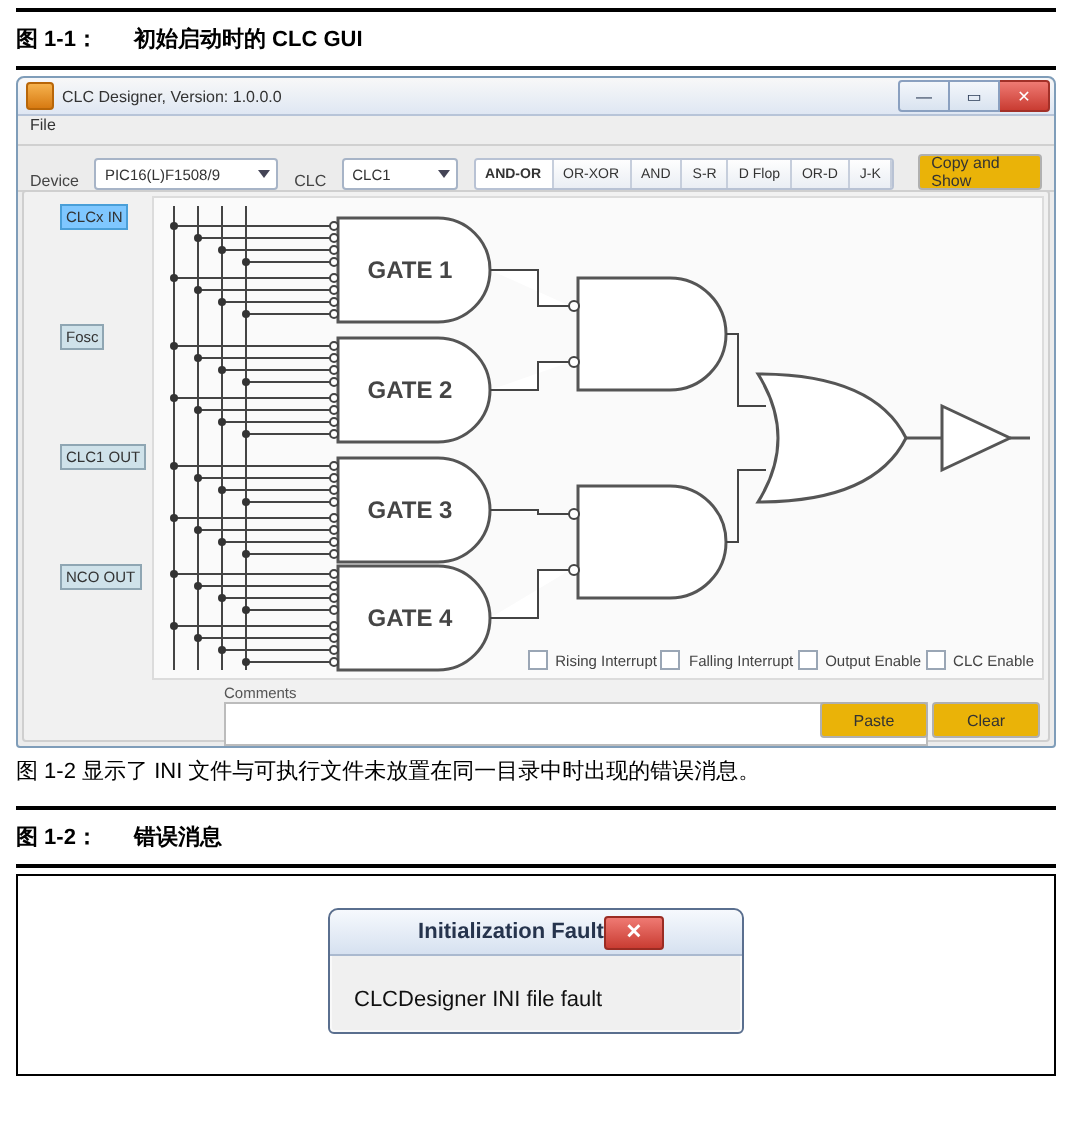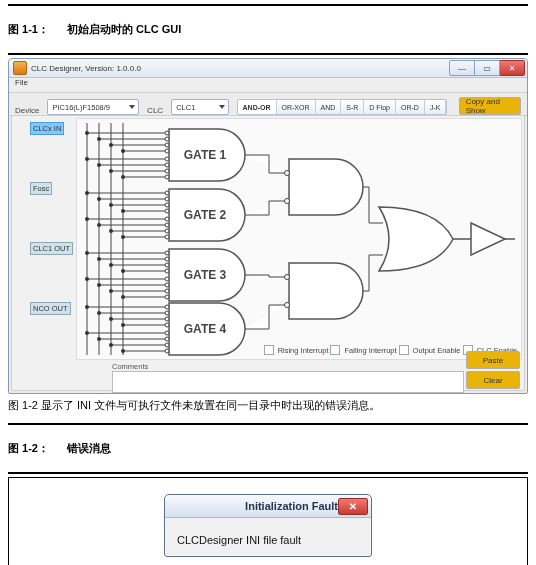--- a/index.html
+++ b/index.html
@@ -1,17 +1,17 @@
 <!DOCTYPE html>
 <html><head>
 <meta charset="utf-8">
 <style>
   html,body{margin:0;padding:0;font-family:Arial,"Microsoft YaHei",sans-serif;background:#fff;color:#000}
   .page{width:536px;padding:4px 8px 12px 8px;box-sizing:border-box}
-  .fig-title{font-size:11px;font-weight:700;background:#fff;color:#000;padding:16px 0;border-top:2px solid #000;border-bottom:2px solid #000;display:flex;gap:18px}
+  .fig-title{font-size:11px;font-weight:700;background:#fff;color:#000;padding:6px 0;border-top:2px solid #000;border-bottom:2px solid #000;display:flex;gap:18px}
   
   .win{position:relative;border:1px solid #7f9db9;border-radius:4px 4px 2px 2px;background:#ececec;margin:3px 0 4px 0;height:334px;font-size:8px;color:#333}
   .titlebar{height:18px;display:flex;align-items:center;justify-content:space-between;
     background:linear-gradient(to bottom,#f8f8f8,#dfe7f3);border-bottom:1px solid #b7c4d8;border-radius:4px 4px 0 0;padding:0 2px 0 4px}
   .title-left{display:flex;align-items:center;gap:4px}
   .appicon{width:12px;height:12px;background:linear-gradient(#f6b24e,#d77a12);border:1px solid #b86608;border-radius:2px}
   .winbtns{display:flex;gap:0}
   .winbtn{width:24px;height:14px;border:1px solid #8aa0c0;border-left:none;background:linear-gradient(#f4f7fb,#d9e3f0);display:flex;align-items:center;justify-content:center;font-size:8px;color:#2a3b55}
   .winbtn:first-child{border-left:1px solid #8aa0c0;border-radius:2px 0 0 2px}
   .winbtn.close{background:linear-gradient(#ef7a73,#c93c32);border-color:#a23028;color:#fff;border-radius:0 2px 2px 0}
@@ -28,29 +28,29 @@
   
   .client{position:absolute;top:56px;left:2px;right:2px;bottom:2px;background:#f1f1f1;border:1px solid #cfcfcf;border-radius:2px}
   .sidebar{position:absolute;left:18px;top:2px;width:60px;bottom:30px}
   .sblabel{position:absolute;font-size:7.5px;color:#333;background:#cfe2ea;border:1px solid #8fa6b3;padding:1px 2px}
   .sblabel.sel{background:#7fc7ff;border-color:#4a9fd8}
   
   .diagram{position:absolute;left:64px;right:2px;top:2px;bottom:30px;background:#fafafa;border:1px solid #dcdcdc}
   .comments{position:absolute;left:100px;right:60px;bottom:2px;height:26px}
   .comments-label{font-size:7.5px;color:#555}
   .comments-box{height:20px;background:#fff;border:1px solid #bcbcbc}
-  .right-btns{position:absolute;right:4px;bottom:1px;display:flex;flex-direction:column;gap:2px}
+  .right-btns{position:absolute;right:4px;bottom:1px;display:flex;gap:2px}
   .gate-label{font-family:Arial;font-size:12px;font-weight:600;fill:#454545;text-anchor:middle}
   .chk-row{display:flex;align-items:center;gap:4px;font-size:7.5px;color:#444}
   .chk-box{width:8px;height:8px;border:1px solid #9aa6b5;background:#fff}
   .caption{font-size:11px;margin:4px 0 10px 0}
   
   .fig2-frame{border:1px solid #000;padding:16px 0 20px 0;display:flex;justify-content:center;margin-top:3px}
   .dlg{width:206px;border:1px solid #5a6f8f;border-radius:5px 5px 3px 3px;background:#f0f0f0;box-shadow:0 0 0 1px rgba(255,255,255,.6) inset}
-  .dlg-title{height:22px;display:flex;align-items:center;justify-content:flex-end;
+  .dlg-title{height:22px;display:flex;align-items:center;justify-content:center;
     background:linear-gradient(to bottom,#f6f9fd,#d6e1f0);border-bottom:1px solid #aab9cf;border-radius:5px 5px 0 0;font-size:11px;font-weight:700;color:#26344d;padding:0 3px 0 8px}
   .dlg .xbtn{width:28px;height:15px;background:linear-gradient(#ef7a73,#c93c32);border:1px solid #9a2c23;border-radius:2px;color:#fff;font-size:10px;font-weight:700;display:flex;align-items:center;justify-content:center}
   .dlg-body{padding:16px 12px 10px 12px;font-size:11px;color:#111}
   .dlg-foot{display:flex;justify-content:center;padding:0 0 10px 0}
   .okbtn{width:68px;height:20px;border:1px solid #858585;border-radius:2px;background:linear-gradient(#fdfdfd,#e6e6e6);display:flex;align-items:center;justify-content:center;font-size:11px}
 </style>
 </head>
 <body>
 
 <div class="page">

